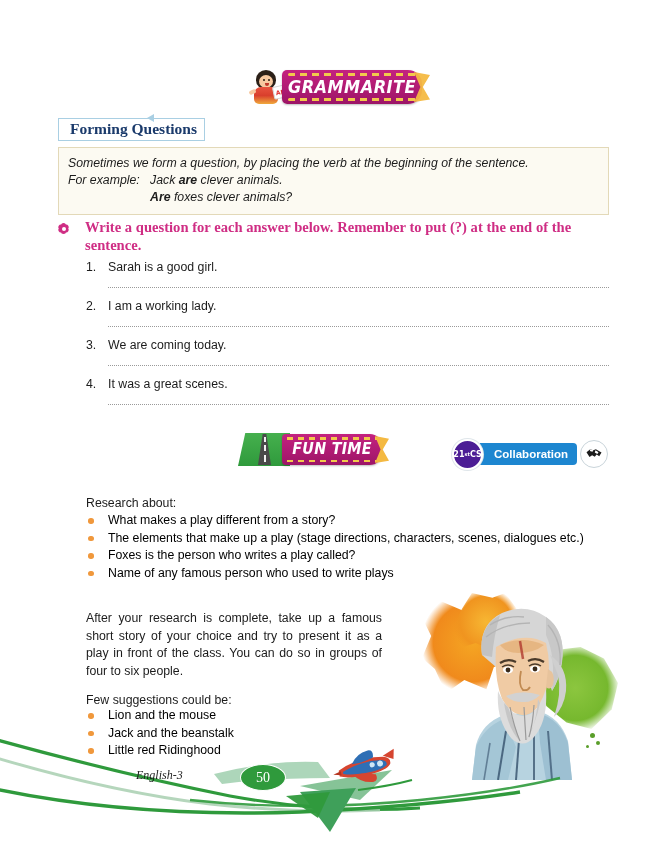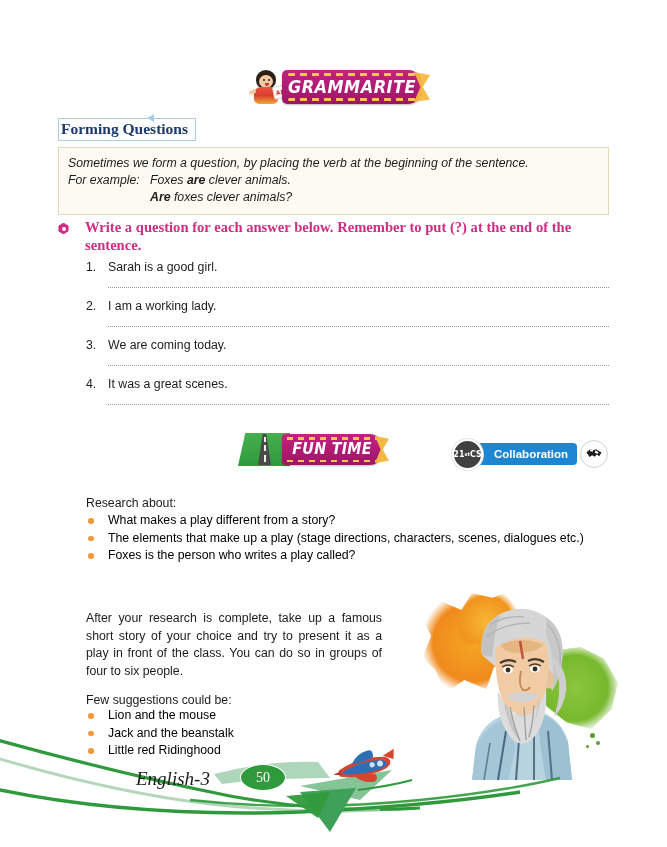--- a/index.html
+++ b/index.html
@@ -148,21 +148,21 @@
   .section-heading-wrap {
     position: absolute;
     left: 58px;
     top: 118px;
     height: 22px;
   }
   .section-heading-box {
     position: relative;
     display: inline-block;
     border: 1px solid #a9cfe3;
-    padding: 1px 7px 2px 2px;
+    padding: 1px 7px 2px 11px;
     background: #ffffff;
   }
   .section-heading-box .arrow-nub {
     position: absolute;
     left: 88px;
     top: -5px;
     width: 0; height: 0;
     border-top: 4px solid transparent;
     border-bottom: 4px solid transparent;
     border-right: 7px solid #a9cfe3;
@@ -338,21 +338,21 @@
     position: absolute;
     left: 452px;
     top: 440px;
     height: 28px;
     display: flex;
     align-items: center;
   }
   .badge-circle {
     width: 27px; height: 27px;
     border-radius: 50%;
-    background: #404040;
+    background: #4c1d95;
     border: 2px solid #ffffff;
     box-shadow: 0 0 0 1px #dfe6ea;
     color: #ffffff;
     font-size: 8px;
     font-weight: bold;
     display: flex;
     align-items: center;
     justify-content: center;
     font-family: "DejaVu Sans", sans-serif;
     flex: 0 0 27px;
@@ -502,21 +502,21 @@
     top: 700px;
     width: 667px;
     height: 147px;
   }
   .footer-label {
     position: absolute;
     left: 136px;
     top: 768px;
     font-family: "Liberation Serif", serif;
     font-style: italic;
-    font-size: 19px;
+    font-size: 12px;
     color: #1c1c1c;
     z-index: 5;
   }
   .page-oval {
     position: absolute;
     left: 240px;
     top: 764px;
     width: 44px;
     height: 25px;
     border-radius: 50%;
@@ -558,21 +558,21 @@
 
   <div class="section-heading-wrap">
     <div class="section-heading-box">
       <div class="arrow-nub"></div>
       <span class="section-heading">Forming Questions</span>
     </div>
   </div>
 
   <div class="info-box">
     <div class="info-line">Sometimes we form a question, by placing the verb at the beginning of the sentence.</div>
-    <div class="info-line"><span class="label">For example:</span><span>Foxes </span><b>are</b><span> clever animals.</span></div>
+    <div class="info-line"><span class="label">For example:</span><span>Jack </span><b>are</b><span> clever animals.</span></div>
     <div class="info-line"><span class="indent"></span><b>Are</b><span> foxes clever animals?</span></div>
   </div>
 
   <div class="task" style="left:58px; top:219px; width:551px;">
     <span class="flower-bullet">
         <i></i>
         <i></i>
         <i></i>
         <i></i>
       </span>
@@ -651,20 +651,24 @@
       <span class="btext">What makes a play different from a story?</span>
     </div>
     <div class="brow">
       <span class="bdot"></span>
       <span class="btext justify">The elements that make up a play (stage directions, characters, scenes, dialogues etc.)</span>
     </div>
     <div class="brow">
       <span class="bdot"></span>
       <span class="btext">Foxes is the person who writes a play called?</span>
     </div>
+    <div class="brow">
+      <span class="bdot"></span>
+      <span class="btext">Name of any famous person who used to write plays</span>
+    </div>
   </div>
 
   <div class="para">After your research is complete, take up a famous short story of your choice and try to present it as a play in front of the class. You can do so in groups of four to six people.</div>
   <div class="suggest-label">Few suggestions could be:</div>
 
   <div class="blist2">
     <div class="brow">
       <span class="bdot"></span>
       <span class="btext">Lion and the mouse</span>
     </div>

